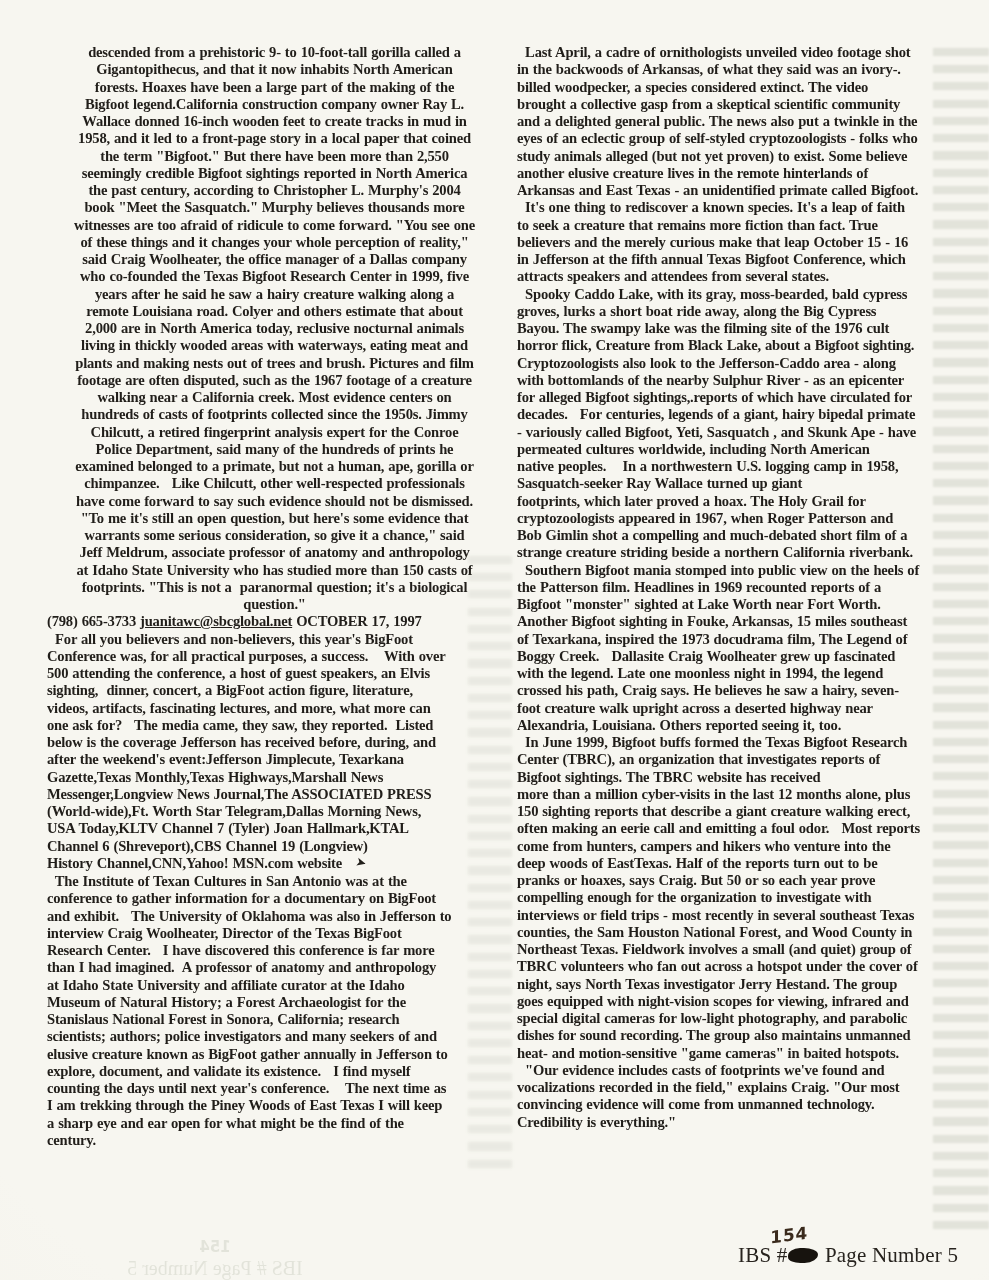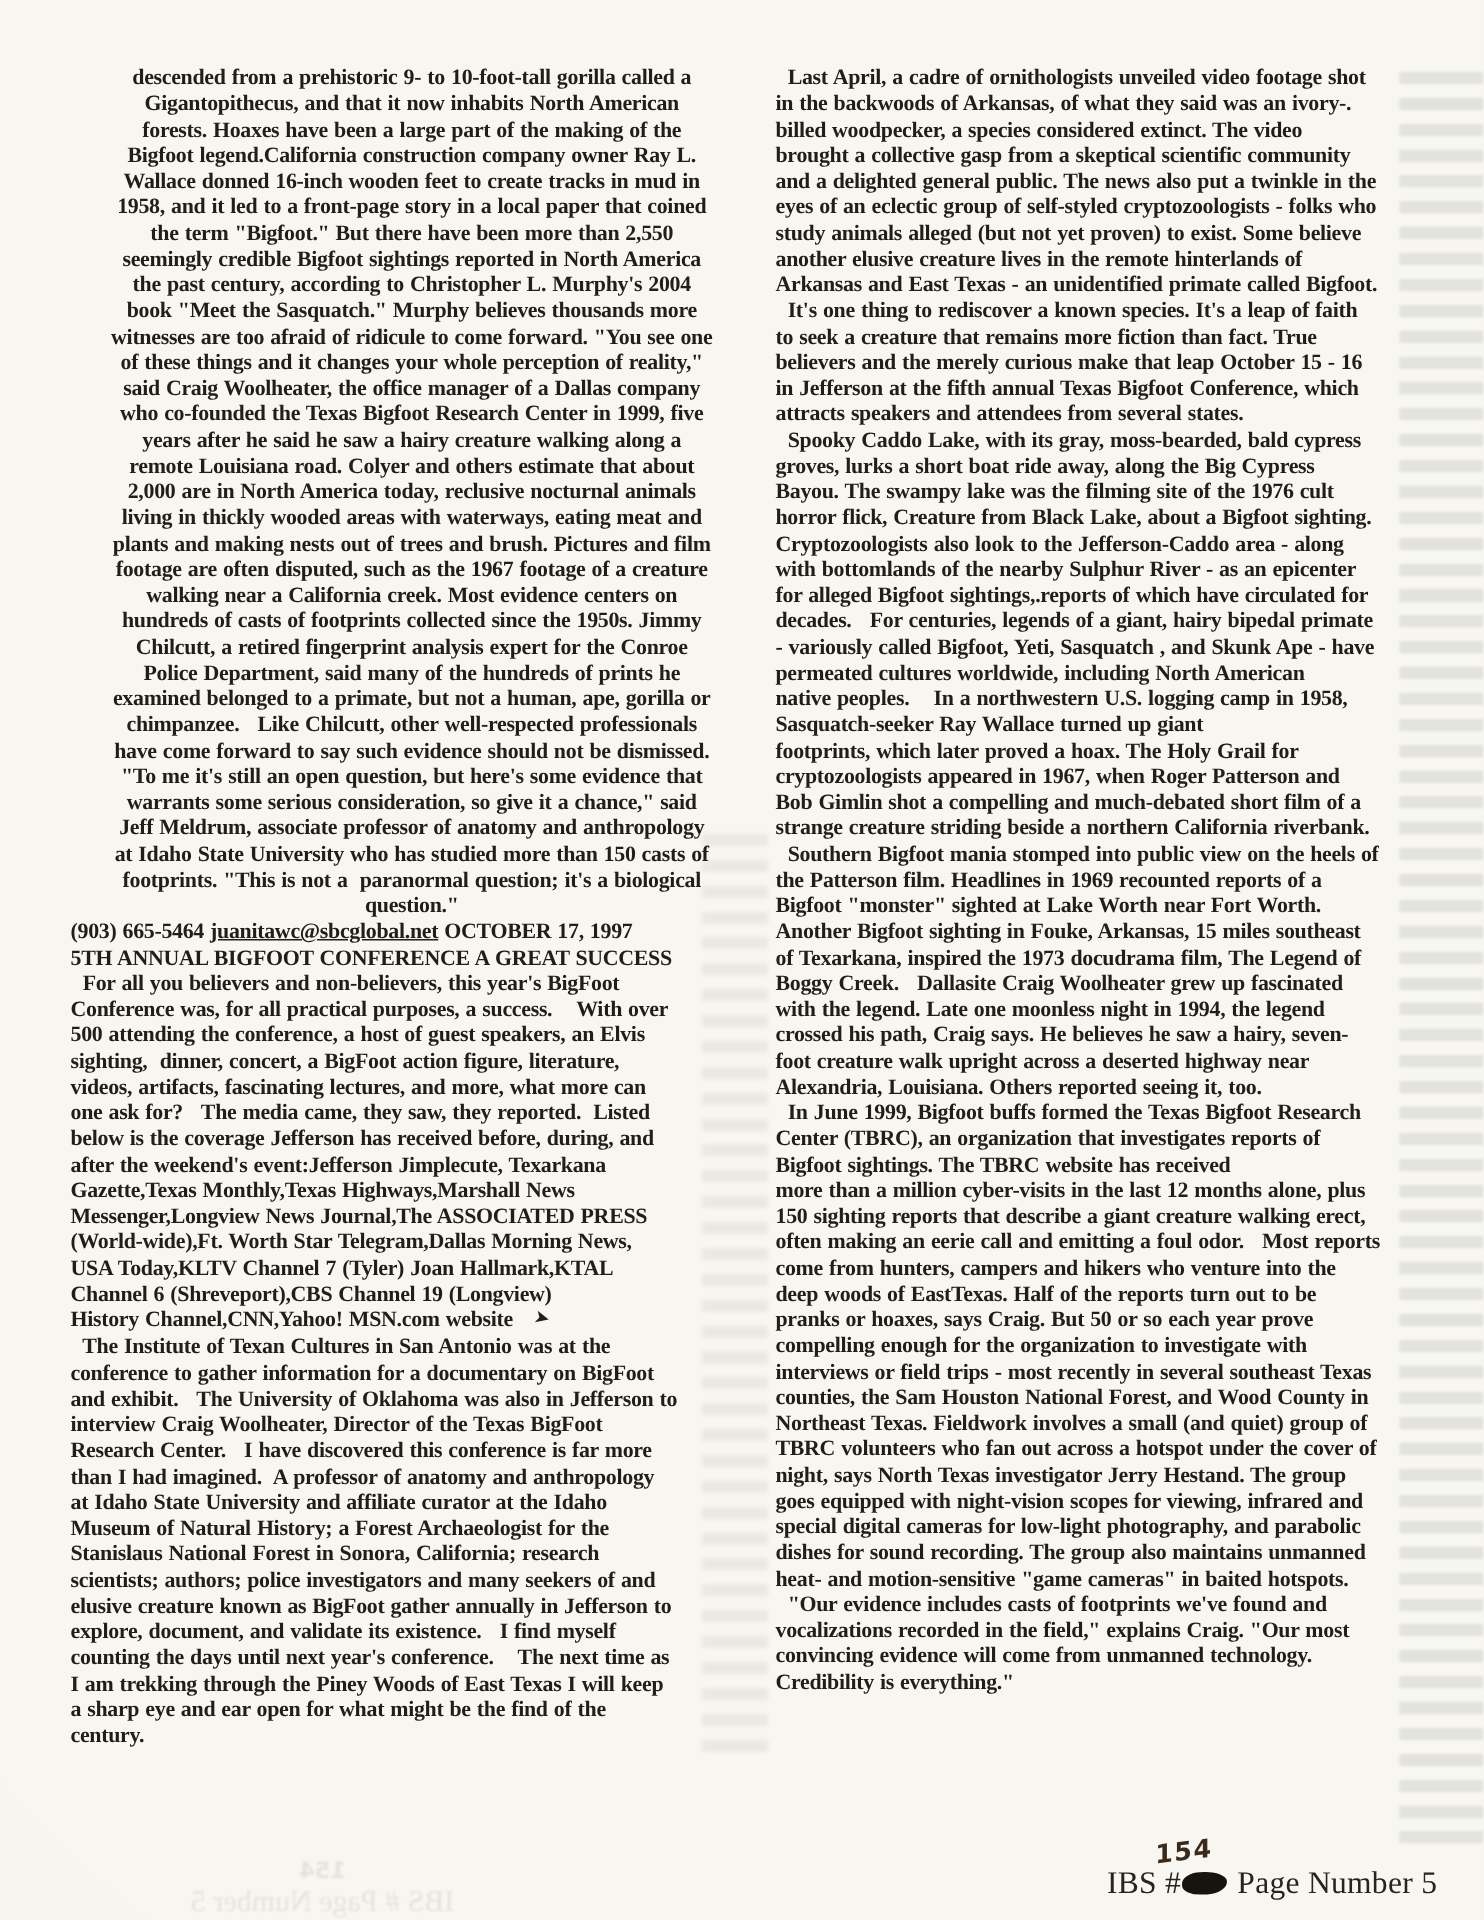--- a/index.html
+++ b/index.html
@@ -143,22 +143,21 @@
 chimpanzee.   Like Chilcutt, other well-respected professionals
 have come forward to say such evidence should not be dismissed.
 "To me it's still an open question, but here's some evidence that
 warrants some serious consideration, so give it a chance," said
 Jeff Meldrum, associate professor of anatomy and anthropology
 at Idaho State University who has studied more than 150 casts of
 footprints. "This is not a  paranormal question; it's a biological
 question."</p>
 
     <div>
-      <div class="t hline"><span>(903) 665-5464 </span><span class="email">juanitawc@sbcglobal.net</span><span> OCTOBER 17, 1997</span></div>
-      <div class="t hline">5TH ANNUAL BIGFOOT CONFERENCE A GREAT SUCCESS</div>
+      <div class="t hline"><span>(798) 665-3733 </span><span class="email">juanitawc@sbcglobal.net</span><span> OCTOBER 17, 1997</span></div>
     </div>
 
     <p class="t">  For all you believers and non-believers, this year's BigFoot
 Conference was, for all practical purposes, a success.    With over
 500 attending the conference, a host of guest speakers, an Elvis
 sighting,  dinner, concert, a BigFoot action figure, literature,
 videos, artifacts, fascinating lectures, and more, what more can
 one ask for?   The media came, they saw, they reported.  Listed
 below is the coverage Jefferson has received before, during, and
 after the weekend's event:Jefferson Jimplecute, Texarkana

